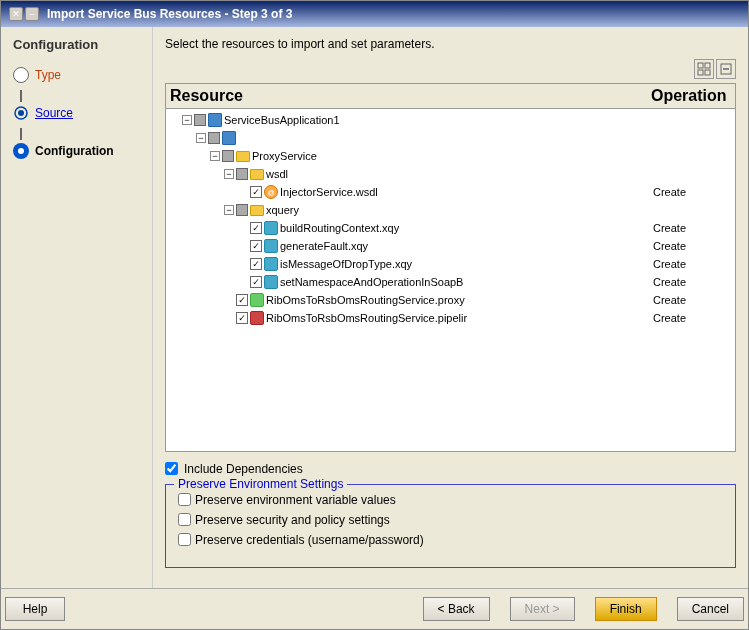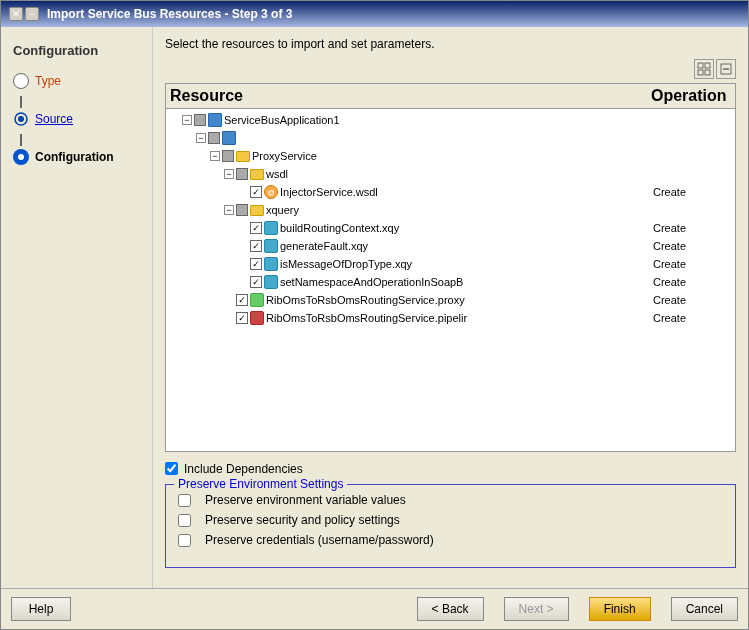--- a/index.html
+++ b/index.html
@@ -50,21 +50,21 @@
     }
     .content-area {
       display: flex;
       flex: 1;
       overflow: hidden;
     }
     .sidebar {
       width: 152px;
       background: #ece9d8;
       border-right: 1px solid #ccc;
-      padding: 16px 8px;
+      padding: 10px 8px;
       flex-shrink: 0;
     }
     .sidebar-header {
       color: #333;
       font-weight: bold;
       font-size: 13px;
       margin-bottom: 12px;
       padding-left: 4px;
     }
     .sidebar-item {
@@ -287,31 +287,31 @@
       position: absolute;
       top: -8px;
       left: 8px;
       background: #ece9d8;
       padding: 0 4px;
       color: #0000cc;
       font-size: 12px;
     }
     .preserve-item {
       display: flex;
-      align-items: flex-end;
-      gap: 14px;
+      align-items: flex-start;
+      gap: 4px;
       margin-bottom: 6px;
     }
     .preserve-item:last-child { margin-bottom: 12px; }
     .bottom-bar {
       display: flex;
       justify-content: space-between;
       align-items: center;
       border-top: 1px solid #aaa;
-      padding: 8px 10px;
+      padding: 8px 4px;
       background: #ece9d8;
       flex-shrink: 0;
     }
     .bottom-btn {
       padding: 4px 14px;
       border: 1px solid #888;
       background: linear-gradient(to bottom, #f5f3ee, #ddd8cc);
       cursor: pointer;
       font-size: 12px;
       min-width: 60px;

